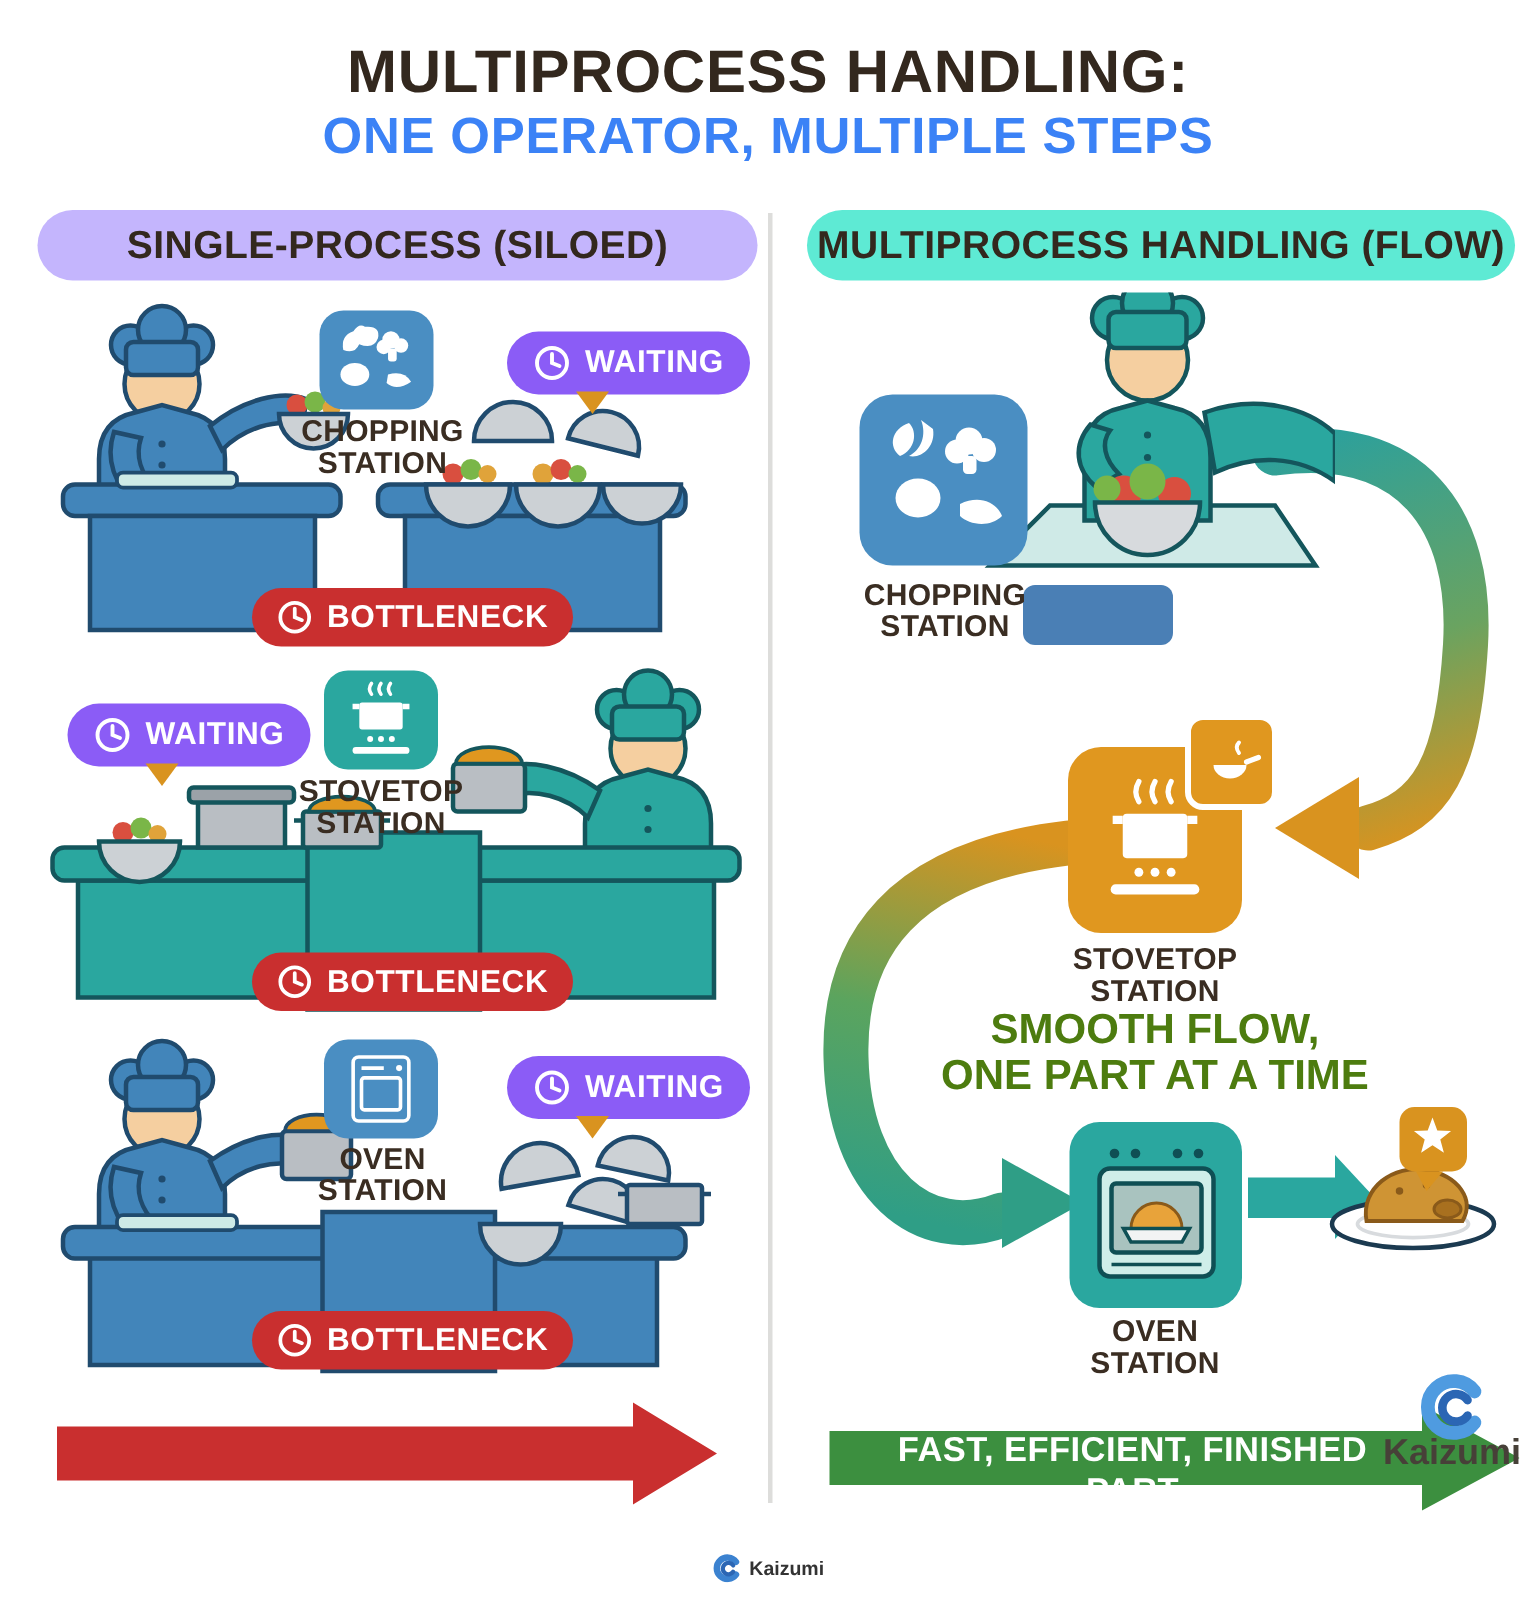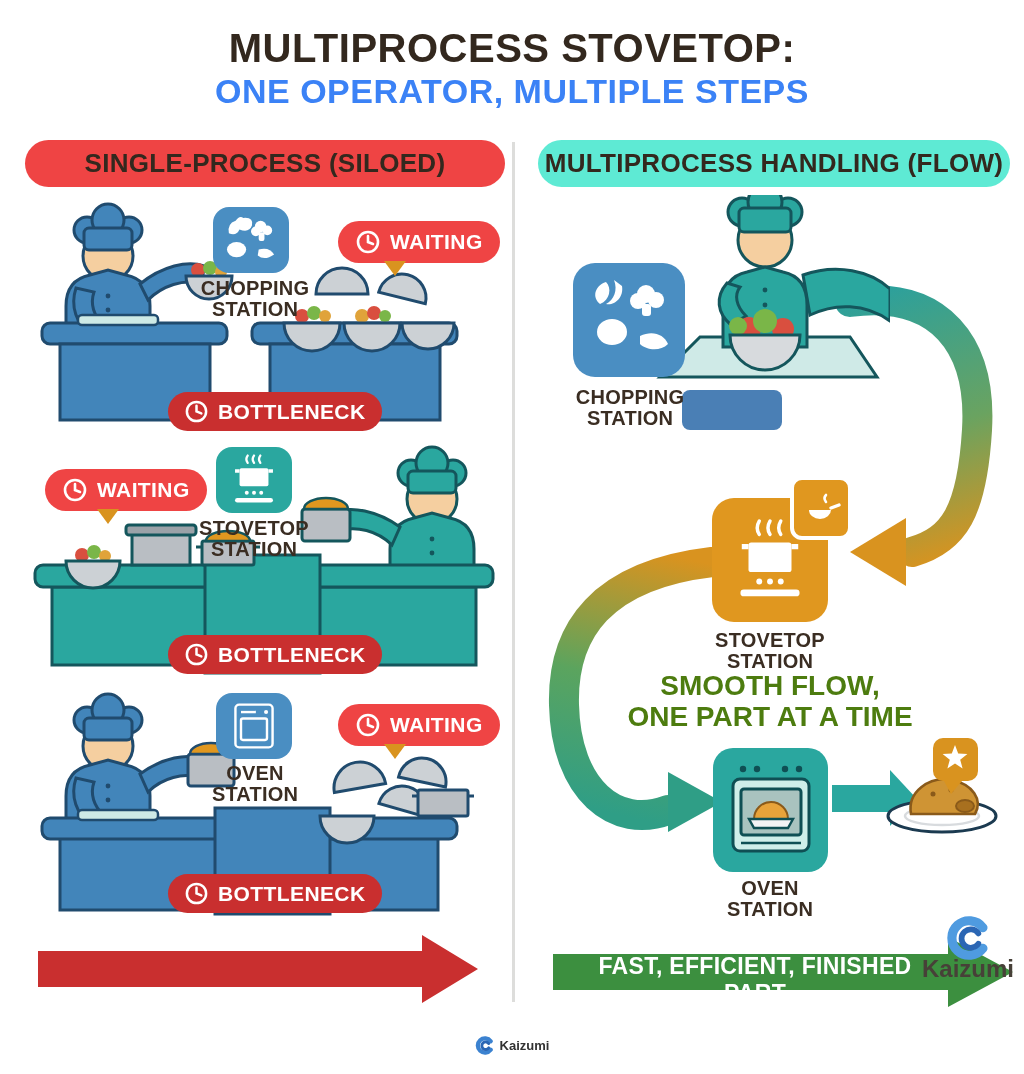--- a/index.html
+++ b/index.html
@@ -5,48 +5,48 @@
   html,body{margin:0;padding:0;background:#fff;}
   .canvas{position:relative;width:1024px;height:1074px;background:#fff;overflow:hidden;
           font-family:"Liberation Sans",sans-serif;}
   .abs{position:absolute;}
   .title1{left:0;top:26px;width:1024px;text-align:center;font-size:40px;font-weight:800;
           color:#33281e;letter-spacing:.5px;}
   .title2{left:0;top:72px;width:1024px;text-align:center;font-size:34px;font-weight:700;
           color:#3b82f6;letter-spacing:.5px;}
   .pill{height:47px;border-radius:26px;display:flex;align-items:center;justify-content:center;
         font-size:26px;font-weight:800;color:#33281e;letter-spacing:.3px;}
-  .pill-l{left:25px;top:140px;width:480px;background:#ef4444;}
+  .pill-l{left:25px;top:140px;width:480px;background:#c4b5fd;}
   .pill-r{left:538px;top:140px;width:472px;background:#5eead4;}
   .divider{left:512px;top:142px;width:3px;height:860px;background:#dddddb;}
   .station-icon{border-radius:16px;display:flex;align-items:center;justify-content:center;}
   .icon-blue{background:#4a8ec2;}
   .icon-teal{background:#2aa79f;}
   .icon-orange{background:#e0971f;}
   .station-label{color:#3a2d22;font-weight:800;font-size:20px;line-height:1.05;text-align:center;
                  white-space:pre-line;letter-spacing:.2px;}
-  .waiting{height:42px;background:#ef4444;border-radius:21px;color:#fff;display:flex;
+  .waiting{height:42px;background:#8b5cf6;border-radius:21px;color:#fff;display:flex;
            align-items:center;gap:9px;padding:0 17px;font-weight:800;font-size:21px;letter-spacing:.4px;}
   .tail{position:absolute;bottom:-13px;width:0;height:0;border-left:11px solid transparent;
         border-right:11px solid transparent;border-top:15px solid #d9931f;}
   .bottleneck{height:39px;background:#c92f2f;border-radius:20px;color:#fff;display:flex;
               align-items:center;gap:9px;padding:0 16px;font-weight:800;font-size:21px;
               letter-spacing:.4px;z-index:5;}
   .arrow-label{color:#fff;font-weight:800;font-size:23px;text-align:center;letter-spacing:.3px;}
   .flow-note{color:#4d7c0f;font-weight:800;font-size:28px;line-height:1.12;text-align:center;
              white-space:pre-line;}
   .brand-text{font-weight:800;color:#474038;}
   svg{display:block;}
 </style>
 </head>
 <body>
 
 <div class="canvas">
 
-  <div class="abs title1">MULTIPROCESS STOVETOP:</div>
+  <div class="abs title1">MULTIPROCESS HANDLING:</div>
   <div class="abs title2">ONE OPERATOR, MULTIPLE STEPS</div>
 
   <div class="abs pill pill-l">SINGLE-PROCESS (SILOED)</div>
   <div class="abs pill pill-r">MULTIPROCESS HANDLING (FLOW)</div>
   <div class="abs divider"></div>
 
   <svg class="abs" style="left:20px;top:198px" width="490" height="237" viewBox="0 0 490 237">
     <g transform="translate(30,6)">
       <circle cx="58" cy="52" r="25" fill="#f5cfa0" stroke="#204b6e" stroke-width="3"></circle>
       <circle cx="37" cy="26" r="13" fill="#4285ba" stroke="#204b6e" stroke-width="3"></circle>

